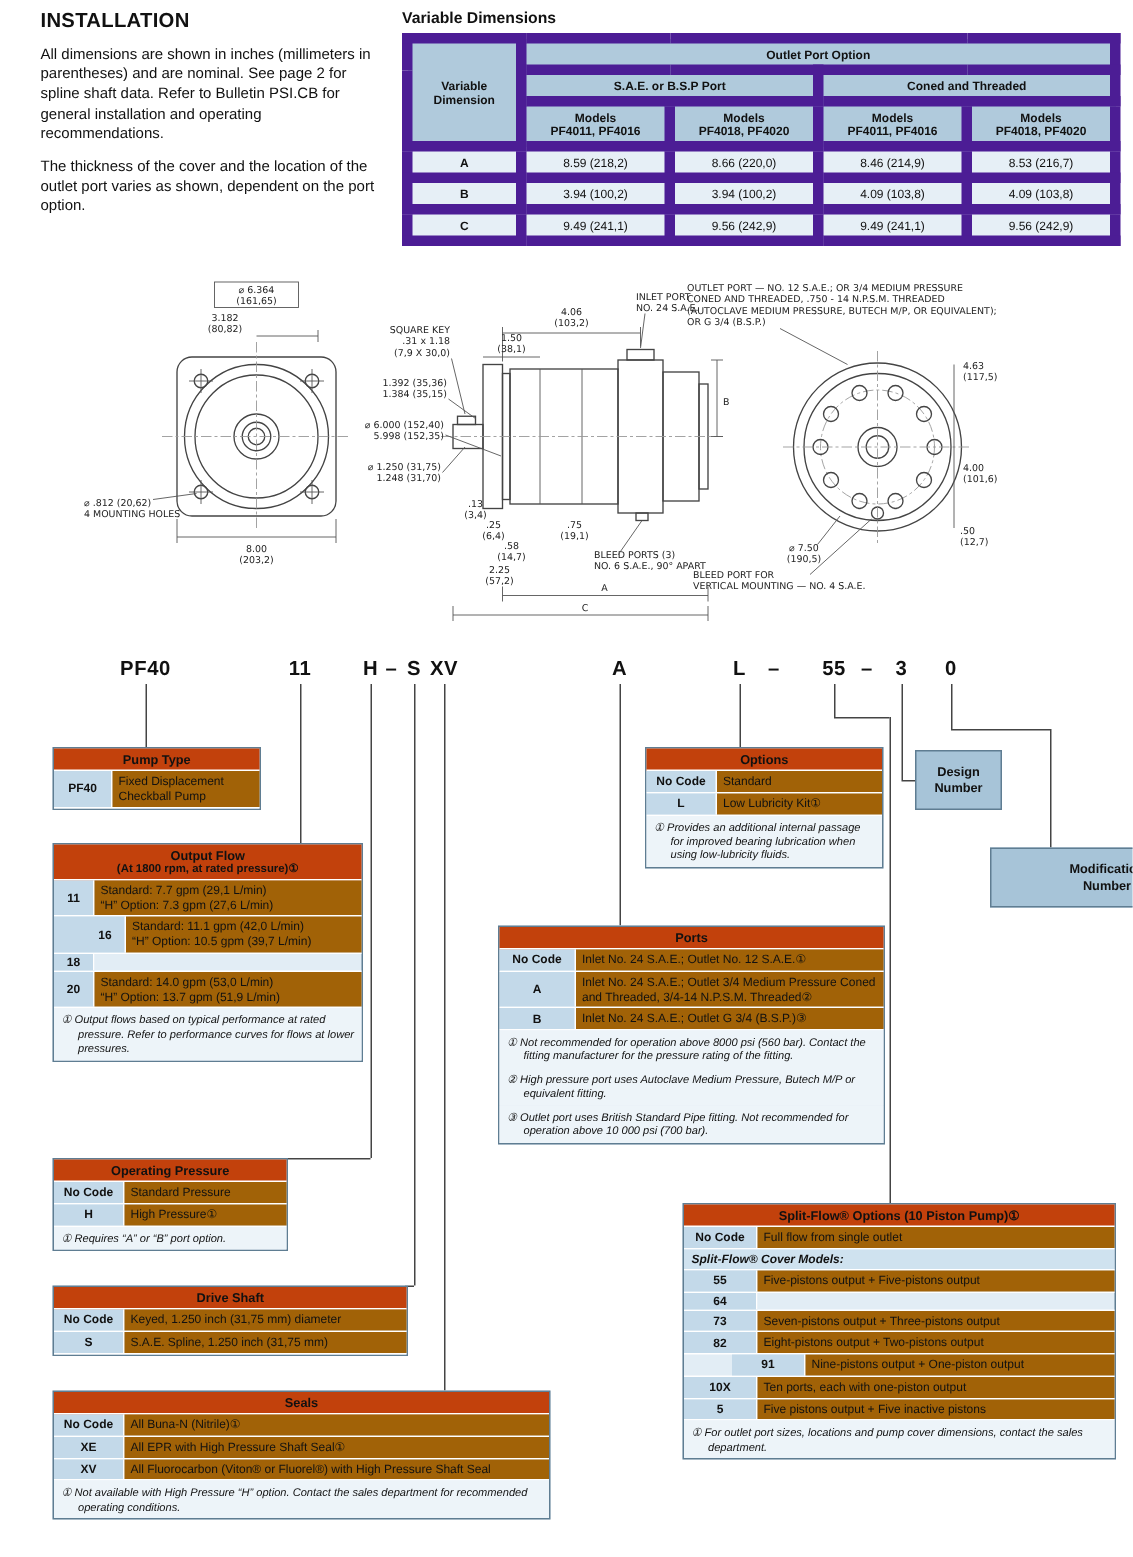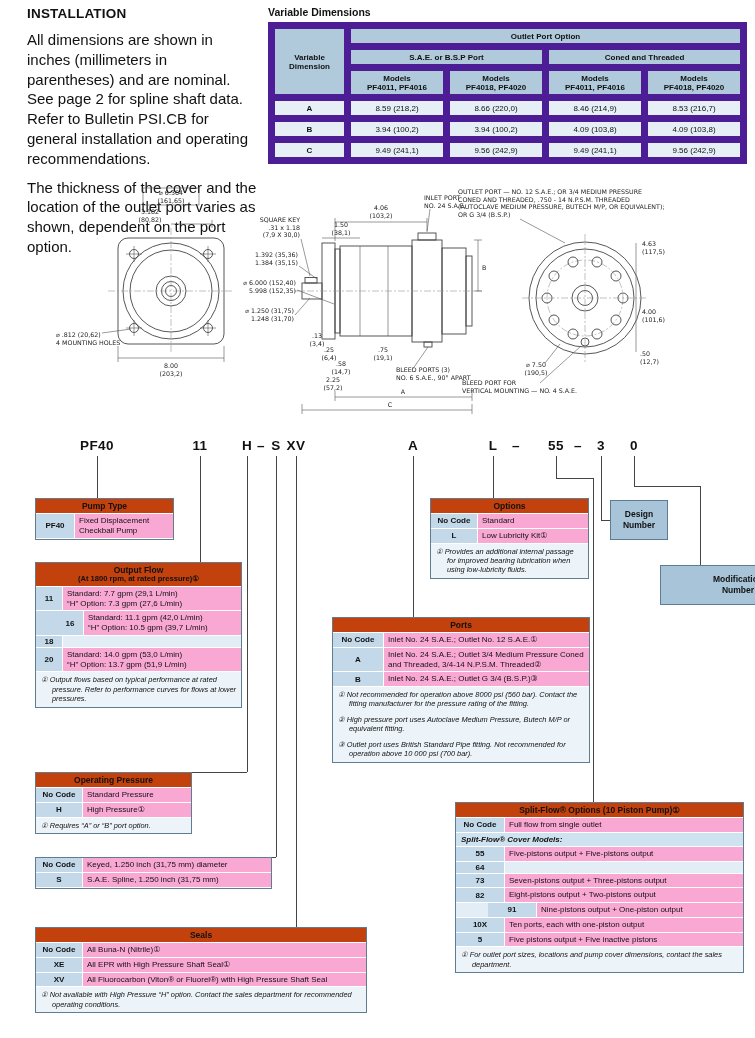--- a/index.html
+++ b/index.html
@@ -4,21 +4,21 @@
 <style>
   html,body{margin:0;padding:0;}
   body{
     width:755px;height:1038px;position:relative;overflow:hidden;
     background:#ffffff;color:#111;
     font-family:"Liberation Sans", sans-serif;
   }
   .abs{position:absolute;}
   
   .inst-title{font-size:13.5px;font-weight:bold;letter-spacing:0.2px;}
-  .inst-p{font-size:15px;line-height:1.32;margin-top:9px;}
+  .inst-p{font-size:10px;line-height:1.32;margin-top:9px;}
   
   .vd-title{font-size:10.5px;font-weight:bold;margin-bottom:4px;}
   .vd-table{border-collapse:collapse;table-layout:fixed;width:472px;font-size:8px;border:1.5px solid #6e8ca1;}
   .vd-table td{border:7px solid #4c1d95;text-align:center;vertical-align:middle;padding:2.5px 1px;}
   .vd-hdr{background:#b0cadc;font-weight:bold;}
   .vd-cell{background:#e6eff6;}
   .vd-dim{background:#e6eff6;font-weight:bold;}
   .vd-col0{vertical-align:bottom;}
   
   .ln{stroke:#444;stroke-width:0.9;fill:none;}
@@ -29,21 +29,21 @@
   
   .codeseg{position:absolute;top:438px;transform:translateX(-50%);font-weight:bold;font-size:13.5px;letter-spacing:0.4px;}
   .vl{position:absolute;width:1px;background:#444;}
   .hl{position:absolute;height:1px;background:#444;}
   
   .obox{position:absolute;border:1px solid #5f7d92;background:#e2edf5;font-size:8px;}
   .obox .hd{background:#c2410c;font-weight:bold;text-align:center;font-size:8.5px;line-height:1.18;padding:2px 3px;border-bottom:1px solid #fff;}
   .obox .hd .sub{font-size:7.6px;}
   .orow{display:flex;border-bottom:1px solid #fff;align-items:stretch;}
   .ocode{flex:none;background:#c3d9e9;display:flex;align-items:center;justify-content:center;font-weight:bold;text-align:center;border-right:1px solid #fff;padding:1px 2px;}
-  .odesc{flex:1;background:#f9a8d4;padding:2px 4px;line-height:1.22;}
+  .odesc{flex:1;background:#a16207;padding:2px 4px;line-height:1.22;}
   .ofoot{background:#edf4f9;font-style:italic;font-size:7.4px;line-height:1.28;padding:3px 5px 3px 16px;text-indent:-11px;}
   .osub{background:#cfe2ef;font-style:italic;font-weight:bold;padding:2px 5px;border-bottom:1px solid #fff;}
   .bluebox{position:absolute;border:1px solid #5f7d92;background:#a7c4d8;font-weight:bold;font-size:8.5px;text-align:center;display:flex;flex-direction:column;align-items:center;justify-content:center;line-height:1.25;}
 </style>
 </head>
 <body>
 
 <div class="abs" style="left:27px;top:6px;width:230px;">
   <div class="inst-title">INSTALLATION</div>
   <div class="inst-p">All dimensions are shown in inches (millimeters in parentheses) and are nominal. See page 2 for spline shaft data. Refer to Bulletin PSI.CB for general installation and operating recommendations.</div>
@@ -349,20 +349,21 @@
     <div class="odesc">Standard Pressure</div>
   </div>
   <div class="orow">
     <div class="ocode" style="width:42px;">H</div>
     <div class="odesc">High Pressure①</div>
   </div>
   <div class="ofoot">①  Requires “A” or “B” port option.</div>
 </div>
 
 <div class="obox" style="left:35px;top:857px;width:235px;">
+  <div class="hd">Drive Shaft</div>
   <div class="orow">
     <div class="ocode" style="width:42px;">No Code</div>
     <div class="odesc">Keyed, 1.250 inch (31,75 mm) diameter</div>
   </div>
   <div class="orow">
     <div class="ocode" style="width:42px;">S</div>
     <div class="odesc">S.A.E. Spline, 1.250 inch (31,75 mm)</div>
   </div>
 </div>
 

